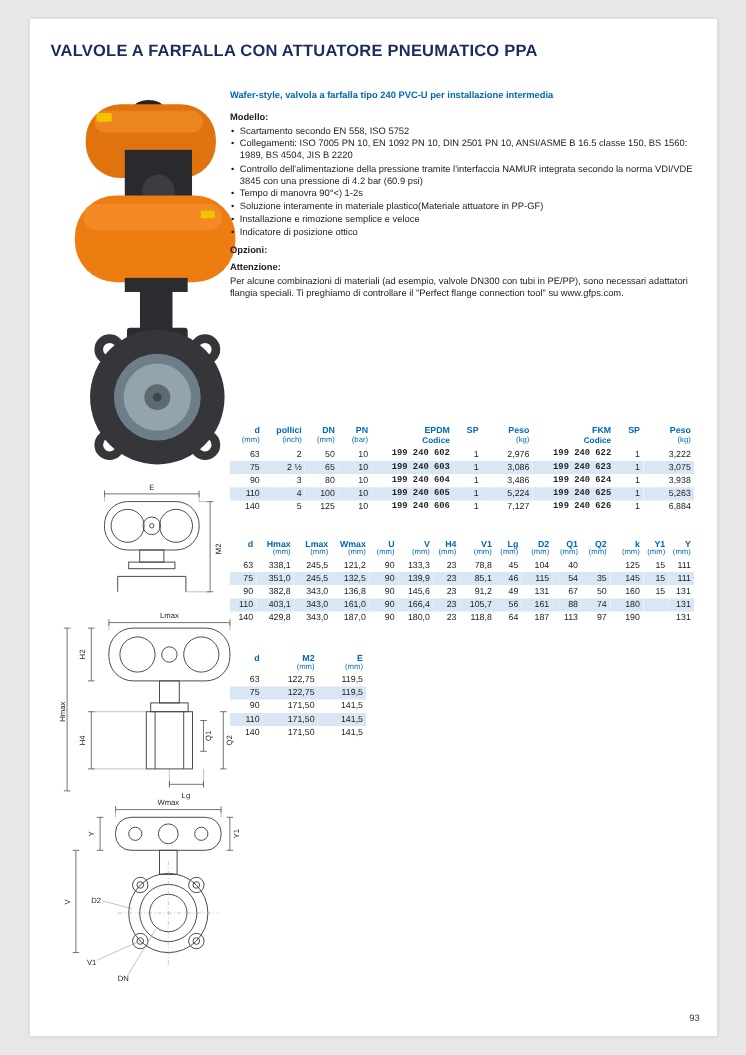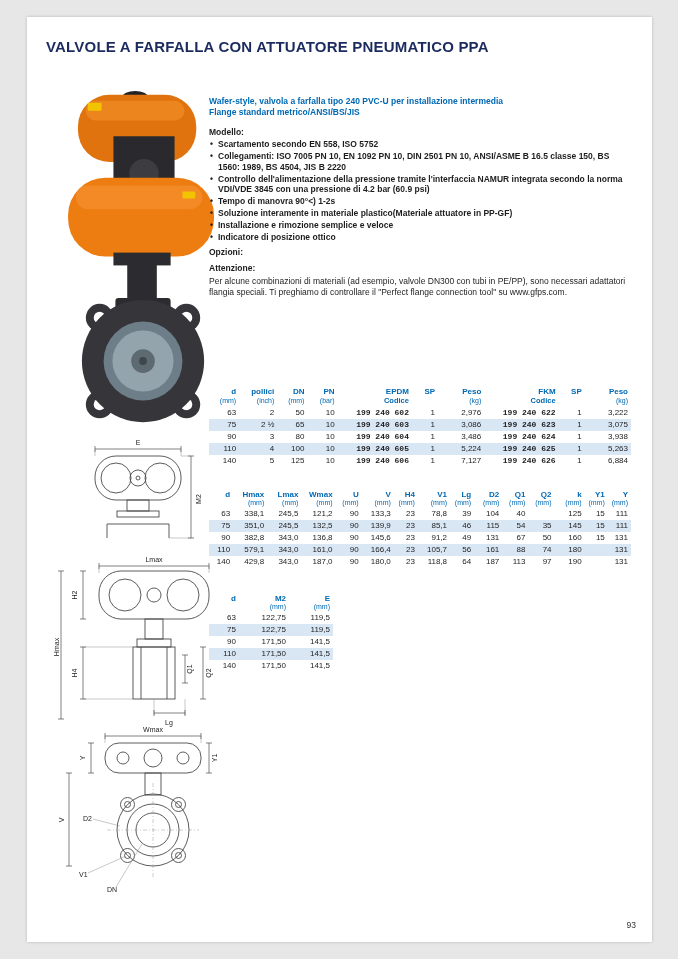--- a/index.html
+++ b/index.html
@@ -1,24 +1,24 @@
 <!DOCTYPE html>
 <html><head>
 <meta charset="utf-8">
 <style>
   html,body{margin:0;padding:0;}
   body{width:678px;height:959px;background:#e7e7e7;font-family:"Liberation Sans",sans-serif;position:relative;overflow:hidden;}
   .page{position:absolute;left:27px;top:17px;width:625px;height:925px;background:#ffffff;box-shadow:0 0 3px rgba(0,0,0,.2);}
   .title{position:absolute;left:19px;top:21px;font-size:15px;font-weight:bold;color:#1c2b5e;letter-spacing:.2px;text-align:center;}
   .photo{position:absolute;left:28px;top:68px;width:178px;height:350px;}
-  .rightcol{position:absolute;left:182px;top:79px;width:424px;font-size:8.5px;line-height:1.27;color:#1d1d1f;}
+  .rightcol{position:absolute;left:182px;top:64px;width:424px;font-size:8.5px;line-height:1.27;color:#1d1d1f;}
   .subtitle{color:#0069b4;font-weight:bold;margin-bottom:9px;}
   .seclabel{font-weight:bold;margin:5px 0 2px;}
   ul.bullets{list-style:none;margin:0;padding:0;}
-  ul.bullets li{position:relative;padding-left:9px;margin-bottom:1px;font-weight:bold;}
+  ul.bullets li{position:relative;padding-left:9px;margin-bottom:1px;}
   ul.bullets li:before{content:"\2022";position:absolute;left:1px;top:0;}
   .attn{margin-top:1px;}
   table{border-collapse:collapse;table-layout:fixed;font-size:8px;color:#1d1d1f;}
   th,td{padding:1.5px 3px;text-align:right;white-space:nowrap;overflow:hidden;}
   thead tr.hdr th{color:#0069b4;font-weight:bold;padding-bottom:0;}
   thead tr.units th{color:#0069b4;font-weight:normal;font-size:7px;padding-top:0;padding-bottom:2px;}
   tbody tr:nth-child(even){background:#d9e7f5;}
   #tbl1{position:absolute;left:182px;top:368px;width:422px;}
   #tbl1 td:nth-child(5),#tbl1 td:nth-child(8){font-weight:bold;font-family:Liberation Mono, monospace;}
   #tbl1 thead tr.units th:nth-child(5),#tbl1 thead tr.units th:nth-child(8){font-weight:bold;font-size:7.5px;}
@@ -71,21 +71,20 @@
       <circle cx="88" cy="280" r="40" fill="#6e7e88"></circle>
       <circle cx="88" cy="280" r="31" fill="#93a4ad"></circle>
       <circle cx="88" cy="280" r="12" fill="#5d6a72"></circle>
       <circle cx="88" cy="280" r="4" fill="#3f474c"></circle>
     </g>
   </svg>
 
   <div class="rightcol">
     <div class="subtitle">
       <div>Wafer-style, valvola a farfalla tipo 240 PVC-U per installazione intermedia</div>
-      <div>Flange standard metrico/ANSI/BS/JIS</div>
     </div>
 
     <div class="seclabel">Modello:</div>
     <ul class="bullets">
       <li>Scartamento secondo EN 558, ISO 5752</li>
       <li>Collegamenti: ISO 7005 PN 10, EN 1092 PN 10, DIN 2501 PN 10, ANSI/ASME B 16.5 classe 150, BS 1560: 1989, BS 4504, JIS B 2220</li>
       <li>Controllo dell'alimentazione della pressione tramite l'interfaccia NAMUR integrata secondo la norma VDI/VDE 3845 con una pressione di 4.2 bar (60.9 psi)</li>
       <li>Tempo di manovra 90°&lt;) 1-2s</li>
       <li>Soluzione interamente in materiale plastico(Materiale attuatore in PP-GF)</li>
       <li>Installazione e rimozione semplice e veloce</li>
@@ -258,21 +257,21 @@
       <tbody>
         <tr>
           <td>63</td>
           <td>338,1</td>
           <td>245,5</td>
           <td>121,2</td>
           <td>90</td>
           <td>133,3</td>
           <td>23</td>
           <td>78,8</td>
-          <td>39</td>
+          <td>45</td>
           <td>104</td>
           <td>40</td>
           <td></td>
           <td>125</td>
           <td>15</td>
           <td>111</td>
         </tr>
         <tr>
           <td>75</td>
           <td>351,0</td>
@@ -302,21 +301,21 @@
           <td>49</td>
           <td>131</td>
           <td>67</td>
           <td>50</td>
           <td>160</td>
           <td>15</td>
           <td>131</td>
         </tr>
         <tr>
           <td>110</td>
-          <td>579,1</td>
+          <td>403,1</td>
           <td>343,0</td>
           <td>161,0</td>
           <td>90</td>
           <td>166,4</td>
           <td>23</td>
           <td>105,7</td>
           <td>56</td>
           <td>161</td>
           <td>88</td>
           <td>74</td>

